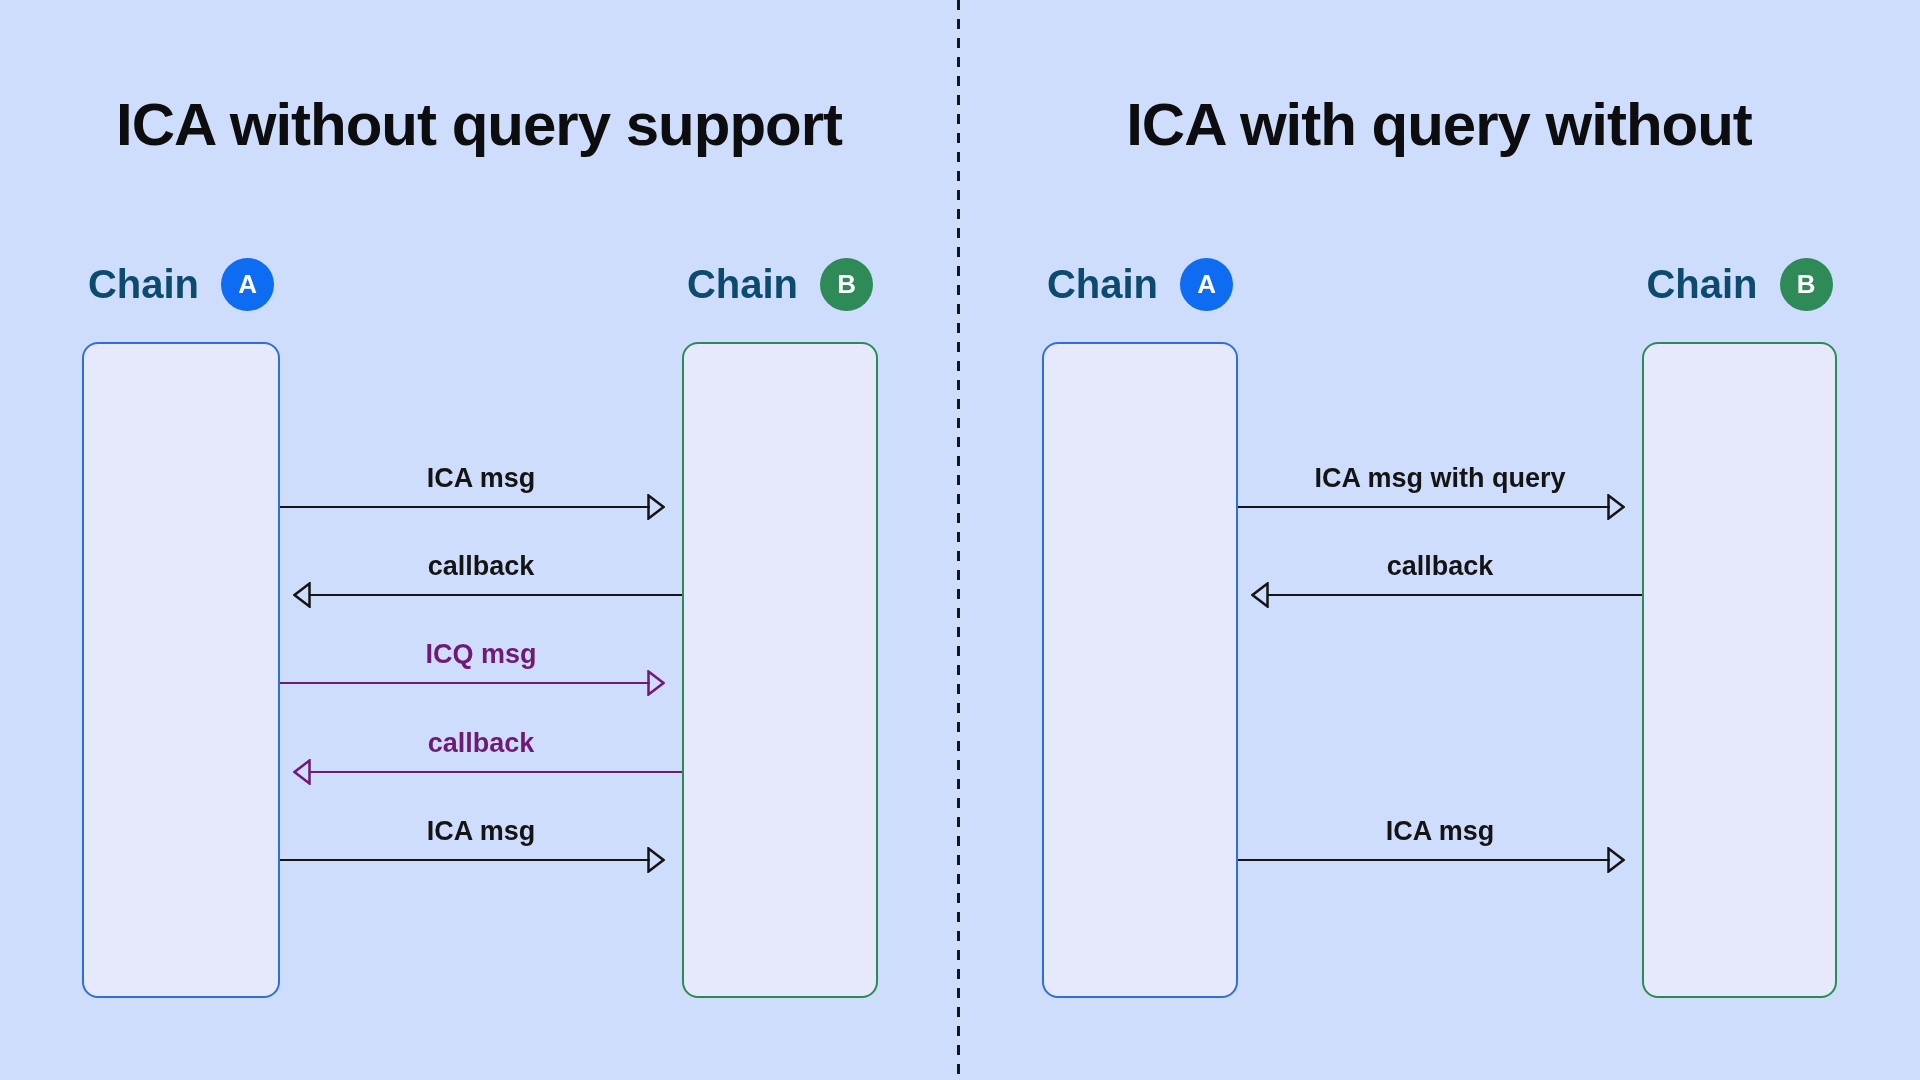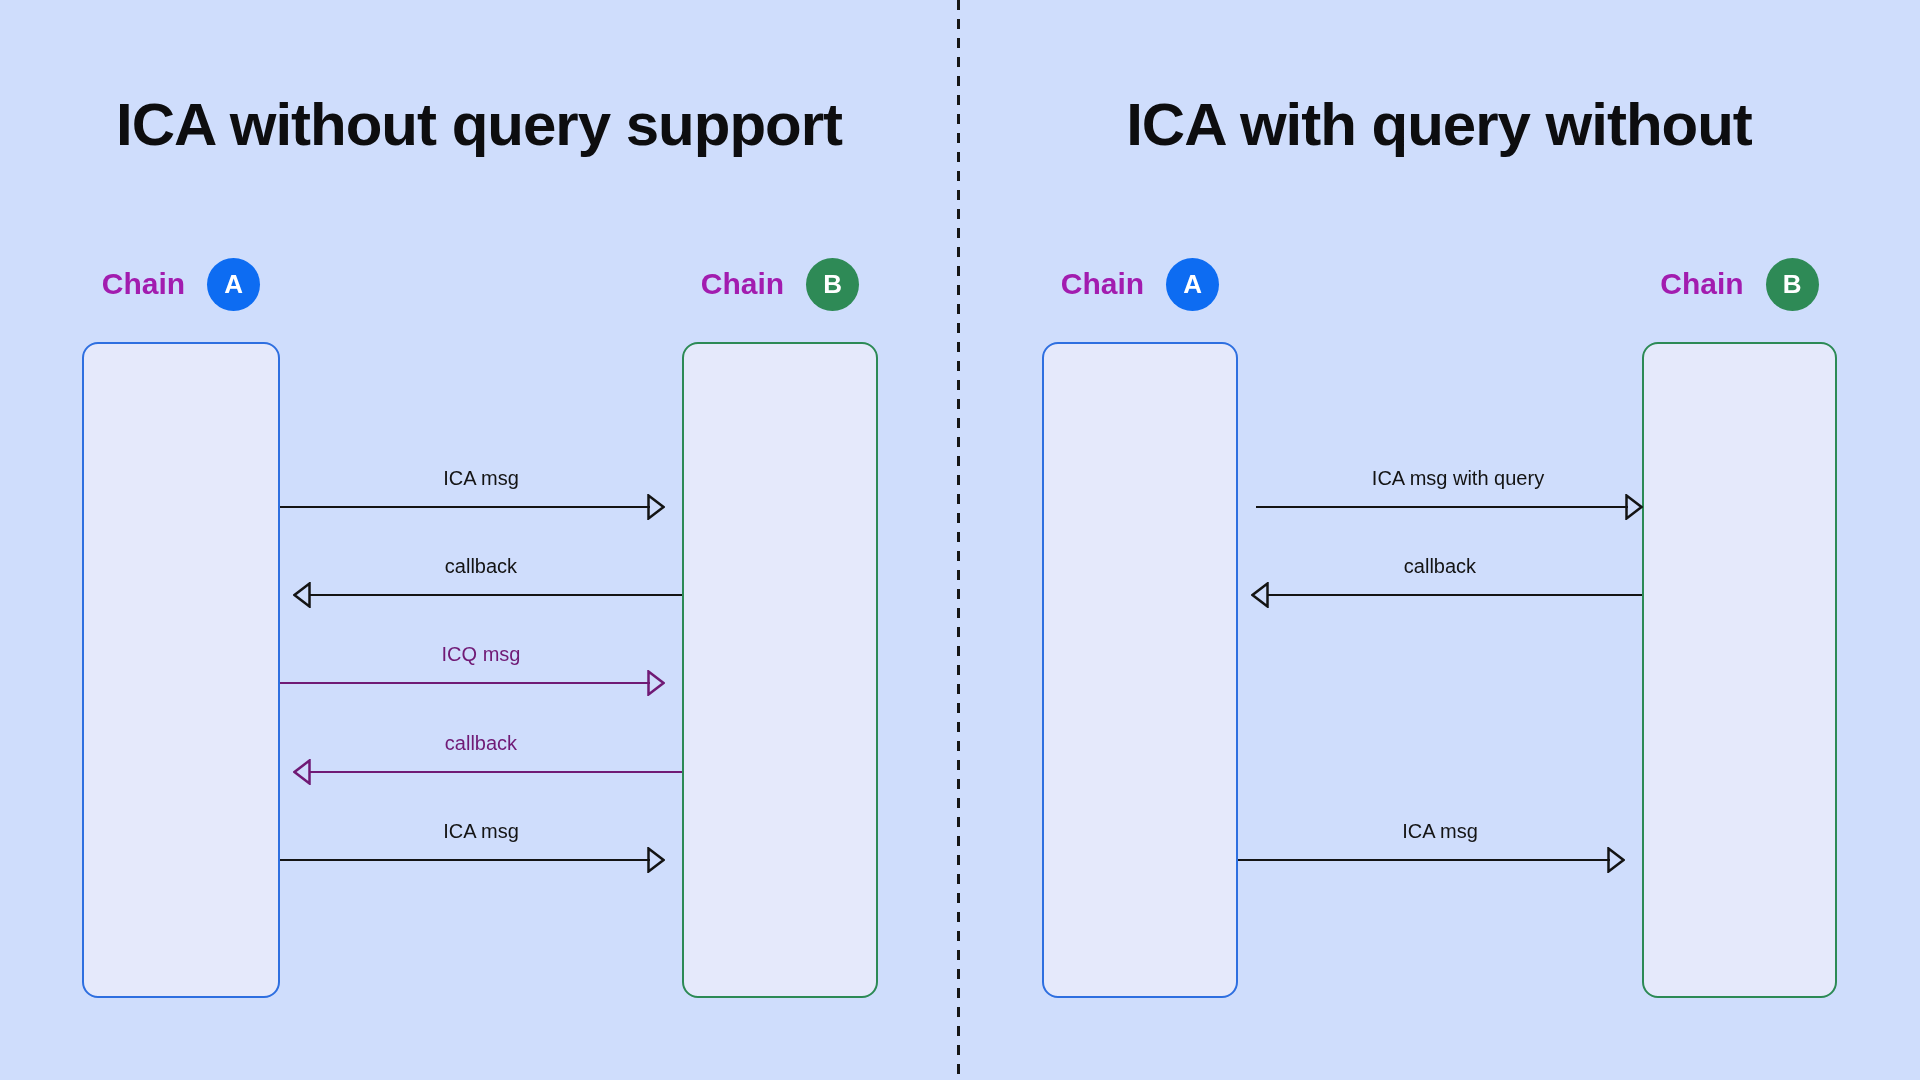--- a/index.html
+++ b/index.html
@@ -28,21 +28,21 @@
 
   
   .chain-label {
     position:absolute; top:257px; height:54px;
     display:flex; align-items:center; justify-content:center; gap:22px;
   }
   .cl-la { left:82px;   width:198px; }
   .cl-lb { left:682px;  width:196px; }
   .cl-ra { left:1042px; width:196px; }
   .cl-rb { left:1642px; width:195px; }
-  .chain-text { font-size:30px; font-weight:700; color:#a21caf; }
+  .chain-text { font-size:40px; font-weight:700; color:#0c4a6e; }
   .badge {
     width:53px; height:53px; border-radius:50%;
     display:flex; align-items:center; justify-content:center;
     color:#ffffff; font-size:26px; font-weight:700;
   }
   .badge.blue  { background:#0d6cf2; }
   .badge.green { background:#2e8a56; }
 
   
   .lifeline {
@@ -53,38 +53,38 @@
   .ll-lb { left:682px;  width:196px; border-color:#2c8a55; }
   .ll-ra { left:1042px; width:196px; border-color:#2e6fe0; }
   .ll-rb { left:1642px; width:195px; border-color:#2c8a55; }
 
   
   .arrow { position:absolute; height:52px; }
   .arrow.black { color:#141414; }
   .arrow.red   { color:#701a75; }
   .msg-label {
     position:absolute; top:-6px; left:0; right:0; height:32px; line-height:32px;
-    text-align:center; font-size:20px; font-weight:400; white-space:nowrap;
+    text-align:center; font-size:27px; font-weight:700; white-space:nowrap;
   }
   .shaft { position:absolute; top:37.75px; height:2.5px; background:currentColor; }
   .arrow.right .shaft { left:0; width:370px; }
   .arrow.left  .shaft { left:30px; right:0; }
   .head { position:absolute; top:26px; width:18px; height:26px; }
   .arrow.right .head { left:367px; }
   .arrow.left  .head { left:13px; }
   .head polygon { fill:none; stroke:currentColor; stroke-width:2.5px; }
 
   
   .a-l1,.a-l2,.a-l3,.a-l4,.a-l5 { left:280px; width:402px; }
   .a-l1 { top:468px; } .a-l2 { top:556px; } .a-l3 { top:644px; }
   .a-l4 { top:733px; } .a-l5 { top:821px; }
 
   
   .a-r1,.a-r2,.a-r3 { left:1238px; width:404px; }
-  .a-r1 { top:468px;margin-left:18px; } .a-r2 { top:556px; } .a-r3 { top:821px; }
+  .a-r1 { top:468px; } .a-r2 { top:556px; } .a-r3 { top:821px; }
   .a-r1.right .shaft, .a-r3.right .shaft { width:372px; }
   .a-r1.right .head,  .a-r3.right .head  { left:369px; }
 </style>
 </head>
 <body>
 
 <h1 class="title title-left">ICA without query support</h1>
 
 <div class="chain-label cl-la">
   <span class="chain-text">Chain</span>

